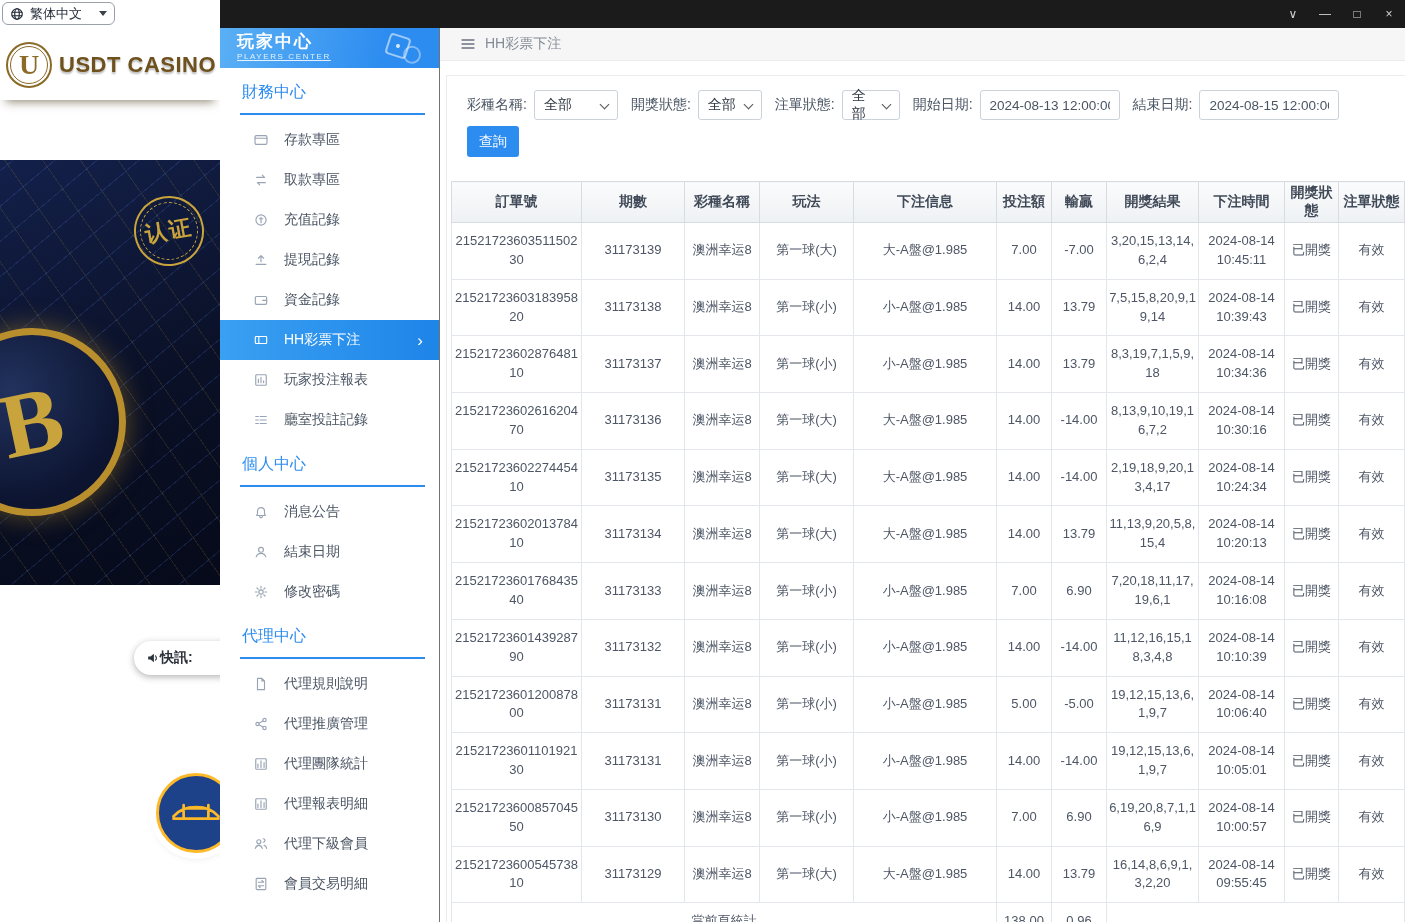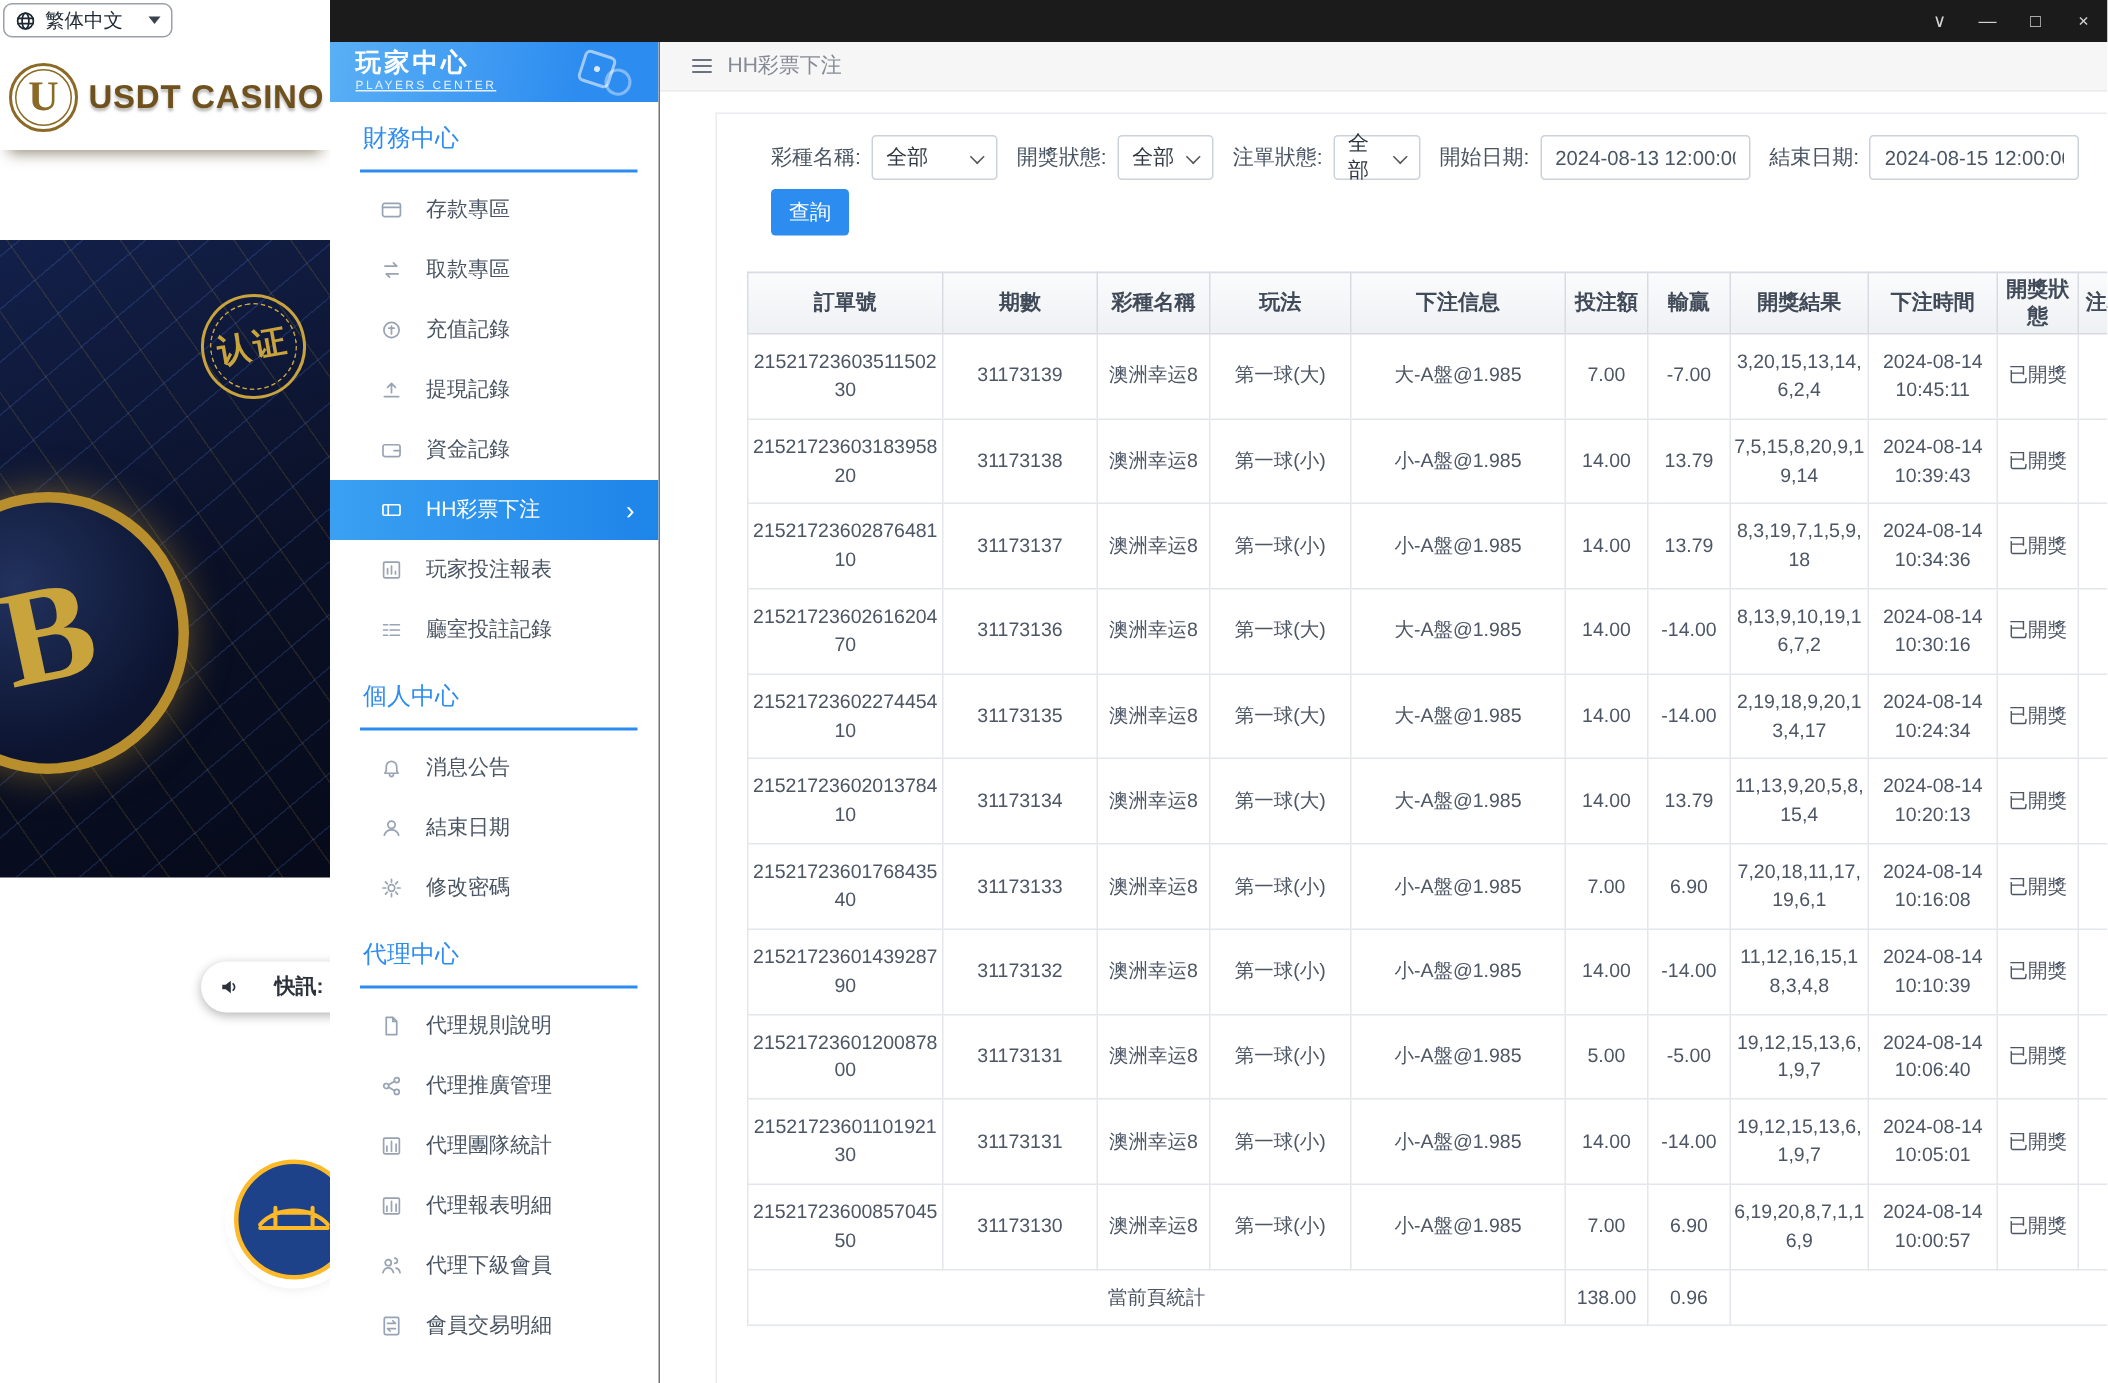--- a/index.html
+++ b/index.html
@@ -26,21 +26,21 @@
     repeating-linear-gradient(-40deg,transparent 0 26px,rgba(90,140,255,.16) 26px 27px); }
   .coin { position:absolute; left:-62px; top:168px; width:188px; height:188px; border-radius:50%; border:7px solid #b98f2e;
     background:radial-gradient(circle at 38% 32%,#22325e 0%,#0c1430 70%); box-shadow:0 0 26px rgba(185,143,46,.5);
     display:flex; align-items:center; justify-content:center; }
   .coin span { font-size:92px; font-weight:bold; color:var(--gold); font-family:"Liberation Serif",serif; transform:rotate(-12deg); }
   .badge { position:absolute; right:16px; top:36px; width:70px; height:70px; border:2px solid var(--gold); border-radius:50%;
     display:flex; align-items:center; justify-content:center; transform:rotate(-10deg); }
   .badge::before { content:""; position:absolute; inset:4px; border:1.5px dashed var(--gold); border-radius:50%; }
   .badge span { color:var(--gold); font-size:22px; font-weight:bold; letter-spacing:2px; }
   .news-pill { position:absolute; left:134px; top:641px; height:34px; width:120px; background:#fff; border-radius:17px;
-    box-shadow:0 2px 7px rgba(0,0,0,.3); display:flex; align-items:center; gap:23px; padding:0 12px; font-size:14px;
+    box-shadow:0 2px 7px rgba(0,0,0,.3); display:flex; align-items:center; gap:0; padding:0 12px; font-size:14px;
     font-weight:bold; color:#2b323b; cursor:pointer; }
   .team-logo { position:absolute; left:156px; top:773px; width:80px; height:80px; border-radius:50%;
     background:#1d428a; border:3px solid #fdb927; box-shadow:0 0 0 6px #fff,0 3px 10px rgba(0,0,0,.18);
     display:flex; align-items:center; justify-content:center; }
   .team-logo svg { width:54px; height:54px; }
   .team-logo svg path { fill:none; stroke:#fdb927; stroke-width:2.4; stroke-linecap:round; }
 
   
   .titlebar { position:absolute; left:220px; top:0; width:1185px; height:28px; background:var(--titlebar);
     display:flex; align-items:center; justify-content:flex-end; }
@@ -65,21 +65,21 @@
   .menu-item.active { background:linear-gradient(90deg,#3aa0f2,#1e85e9); color:#fff; }
   .menu-item.active .icon { color:#fff; }
   .chev { margin-left:auto; margin-right:16px; font-size:17px; line-height:1; }
 
   
   .main { position:absolute; left:440px; top:28px; width:965px; height:894px; background:#fff; overflow:hidden; }
   .breadcrumb-bar { height:33px; background:#f6f6f7; border-bottom:1px solid #ececee; display:flex; align-items:center;
     gap:9px; padding-left:20px; color:#848b96; font-size:14px; }
   .burger { color:#6b7280; display:flex; }
   .content { position:absolute; left:6px; top:47px; right:0; bottom:0; border-top:1px solid #ececf0;
-    border-left:1px solid #ececf0; padding:14px 2px 0 20px;margin-left:31px; }
+    border-left:1px solid #ececf0; padding:14px 2px 0 4px; }
   .filters { display:flex; align-items:center; gap:7px; margin-left:16px; }
   .flabel { font-size:14px; color:#4a5563; white-space:nowrap; }
   .flabel.gap { margin-left:6px; }
   .select { height:30px; border:1px solid #ccd2da; border-radius:3px; background:#fff; display:flex; align-items:center;
     padding:0 22px 0 9px; font-size:14px; color:#2f3742; position:relative; cursor:pointer; }
   .select::after { content:""; position:absolute; right:9px; top:10px; width:6px; height:6px;
     border-right:1.6px solid #555; border-bottom:1.6px solid #555; transform:rotate(45deg); }
   .w1 { width:84px; } .w2 { width:64px; } .w3 { width:58px; }
   .date-input { height:30px; width:140px; border:1px solid #ccd2da; border-radius:3px; padding:0 9px; font-size:13.5px;
     color:#4a5563; font-family:"Liberation Sans","DejaVu Sans",sans-serif; }
@@ -524,20 +524,33 @@
               <td>第一球(小)</td>
               <td>小-A盤@1.985</td>
               <td>7.00</td>
               <td>6.90</td>
               <td class="draw-result">6,19,20,8,7,1,16,9</td>
               <td>2024-08-14 10:00:57</td>
               <td>已開獎</td>
               <td>有效</td>
             </tr>
             <tr>
+              <td class="order-no">2152172360054573810</td>
+              <td>31173129</td>
+              <td>澳洲幸运8</td>
+              <td>第一球(大)</td>
+              <td>大-A盤@1.985</td>
+              <td>14.00</td>
+              <td>13.79</td>
+              <td class="draw-result">16,14,8,6,9,1,3,2,20</td>
+              <td>2024-08-14 09:55:45</td>
+              <td>已開獎</td>
+              <td>有效</td>
+            </tr>
+            <tr>
               <td colspan="5">當前頁統計</td>
               <td>138.00</td>
               <td>0.96</td>
               <td colspan="4"></td>
             </tr>
           </tbody>
       </table>
     </div>
   </main>
 </div>

